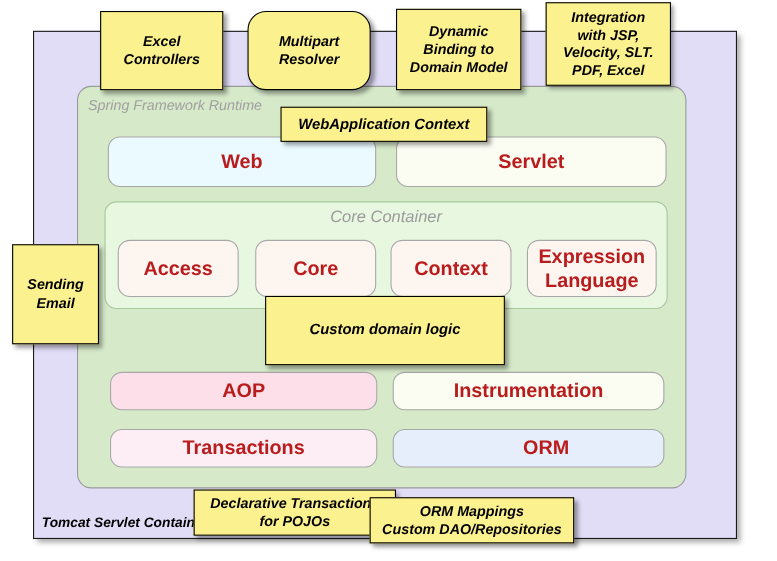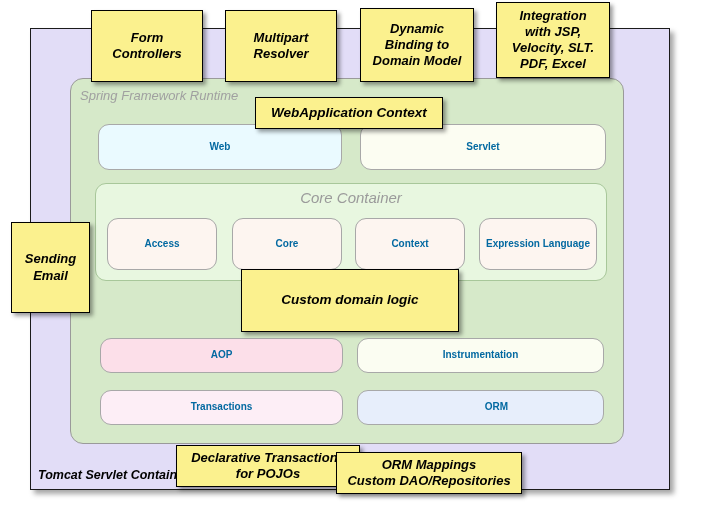--- a/index.html
+++ b/index.html
@@ -66,22 +66,22 @@
   
   .module {
     position: absolute;
     border: 1px solid #a8a8a8;
     border-radius: 11px;
     box-sizing: border-box;
     display: flex;
     align-items: center;
     justify-content: center;
     text-align: center;
-    color: #0369a1;
-    font-size: 10px;
+    color: #b91c1c;
+    font-size: 18px;
     font-weight: bold;
     line-height: 1.25;
   }
 
   
   .core-container {
     position: absolute;
     left: 95px;
     top: 183px;
     width: 512px;
@@ -163,24 +163,24 @@
     <span>Instrumentation</span>
   </div>
 
   <div class="module" style="left:100px; top:390px; width:243px; height:35px; background:#fdeef6;">
     <span>Transactions</span>
   </div>
   <div class="module" style="left:357px; top:390px; width:247px; height:35px; background:#e7eefb;padding-left:32px;">
     <span>ORM</span>
   </div>
 
-  <div class="note" style="left:91px; top:10px; width:112px; height:72px; white-space:pre-line;">Form
+  <div class="note" style="left:91px; top:10px; width:112px; height:72px; white-space:pre-line;">Excel
 Controllers</div>
 
-  <div class="note" style="left:225px; top:10px; width:112px; height:72px; white-space:pre-line;">Multipart
+  <div class="note" style="left:225px; top:10px; width:112px; height:72px; white-space:pre-line;border-radius:17px;">Multipart
 Resolver</div>
 
   <div class="note" style="left:360px; top:8px; width:114px; height:74px; white-space:pre-line;">Dynamic
 Binding to
 Domain Model</div>
 
   <div class="note" style="left:496px; top:2px; width:114px; height:76px; white-space:pre-line;">Integration
 with JSP,
 Velocity, SLT.
 PDF, Excel</div>

